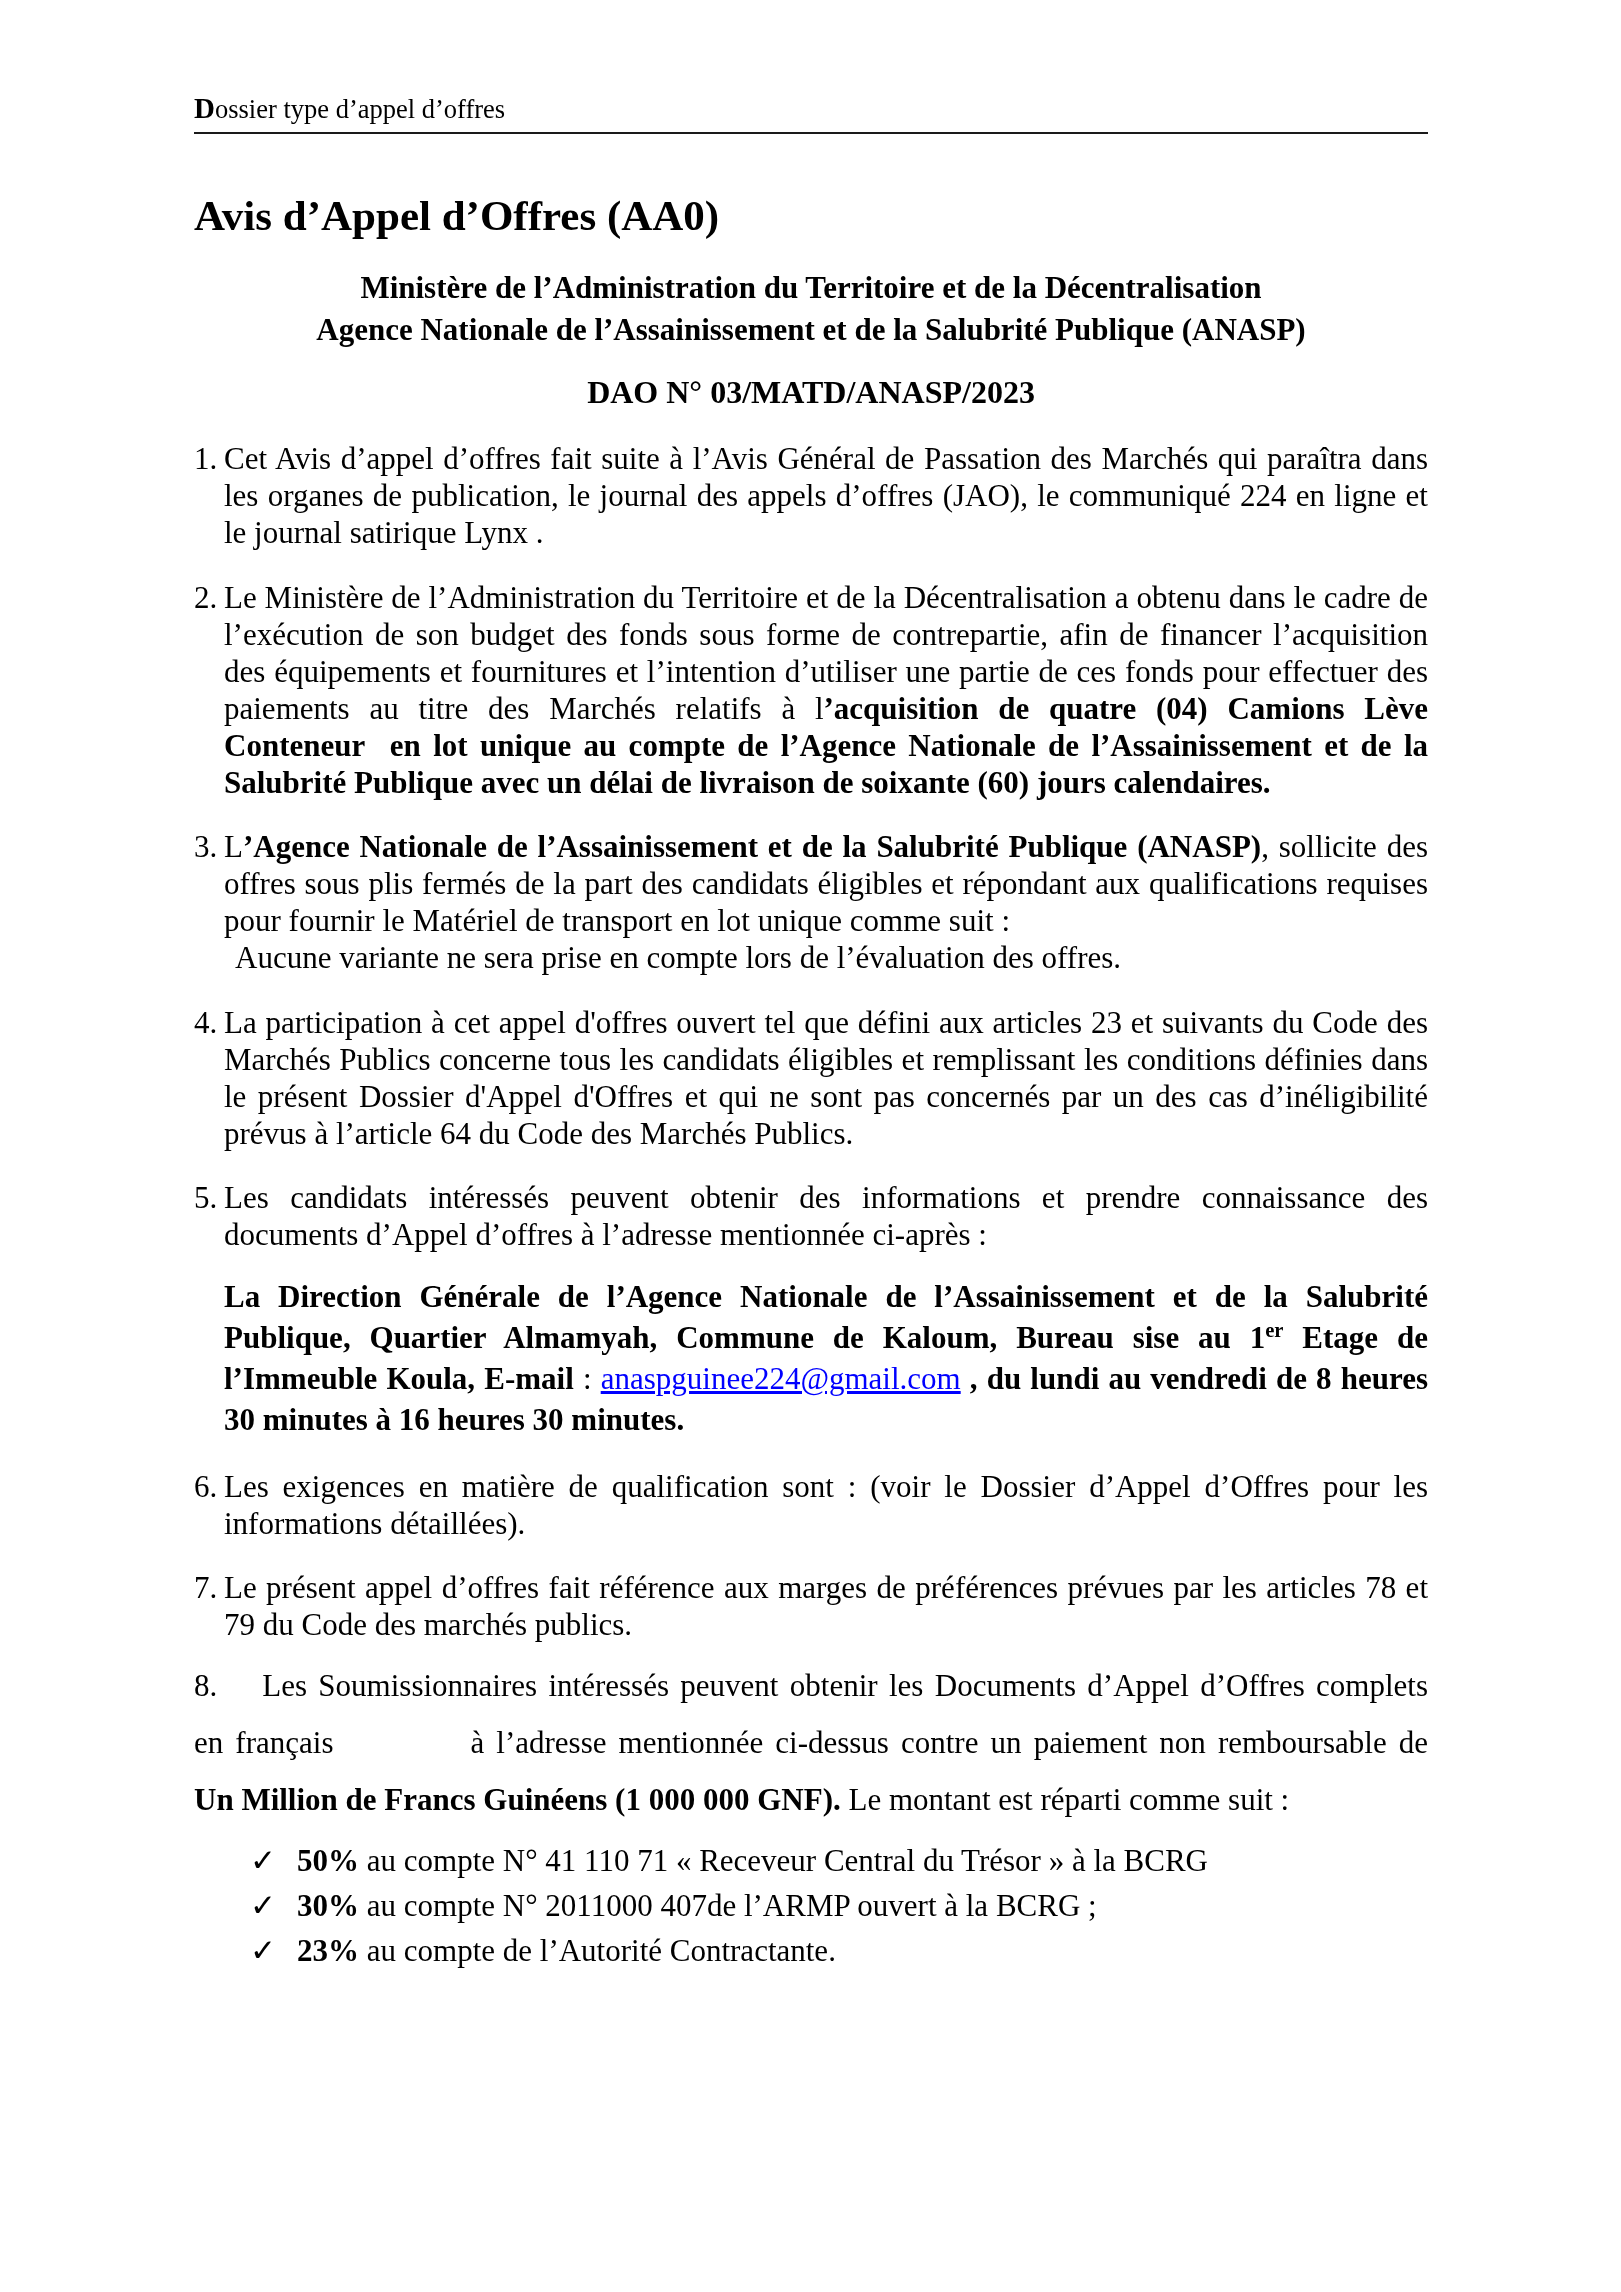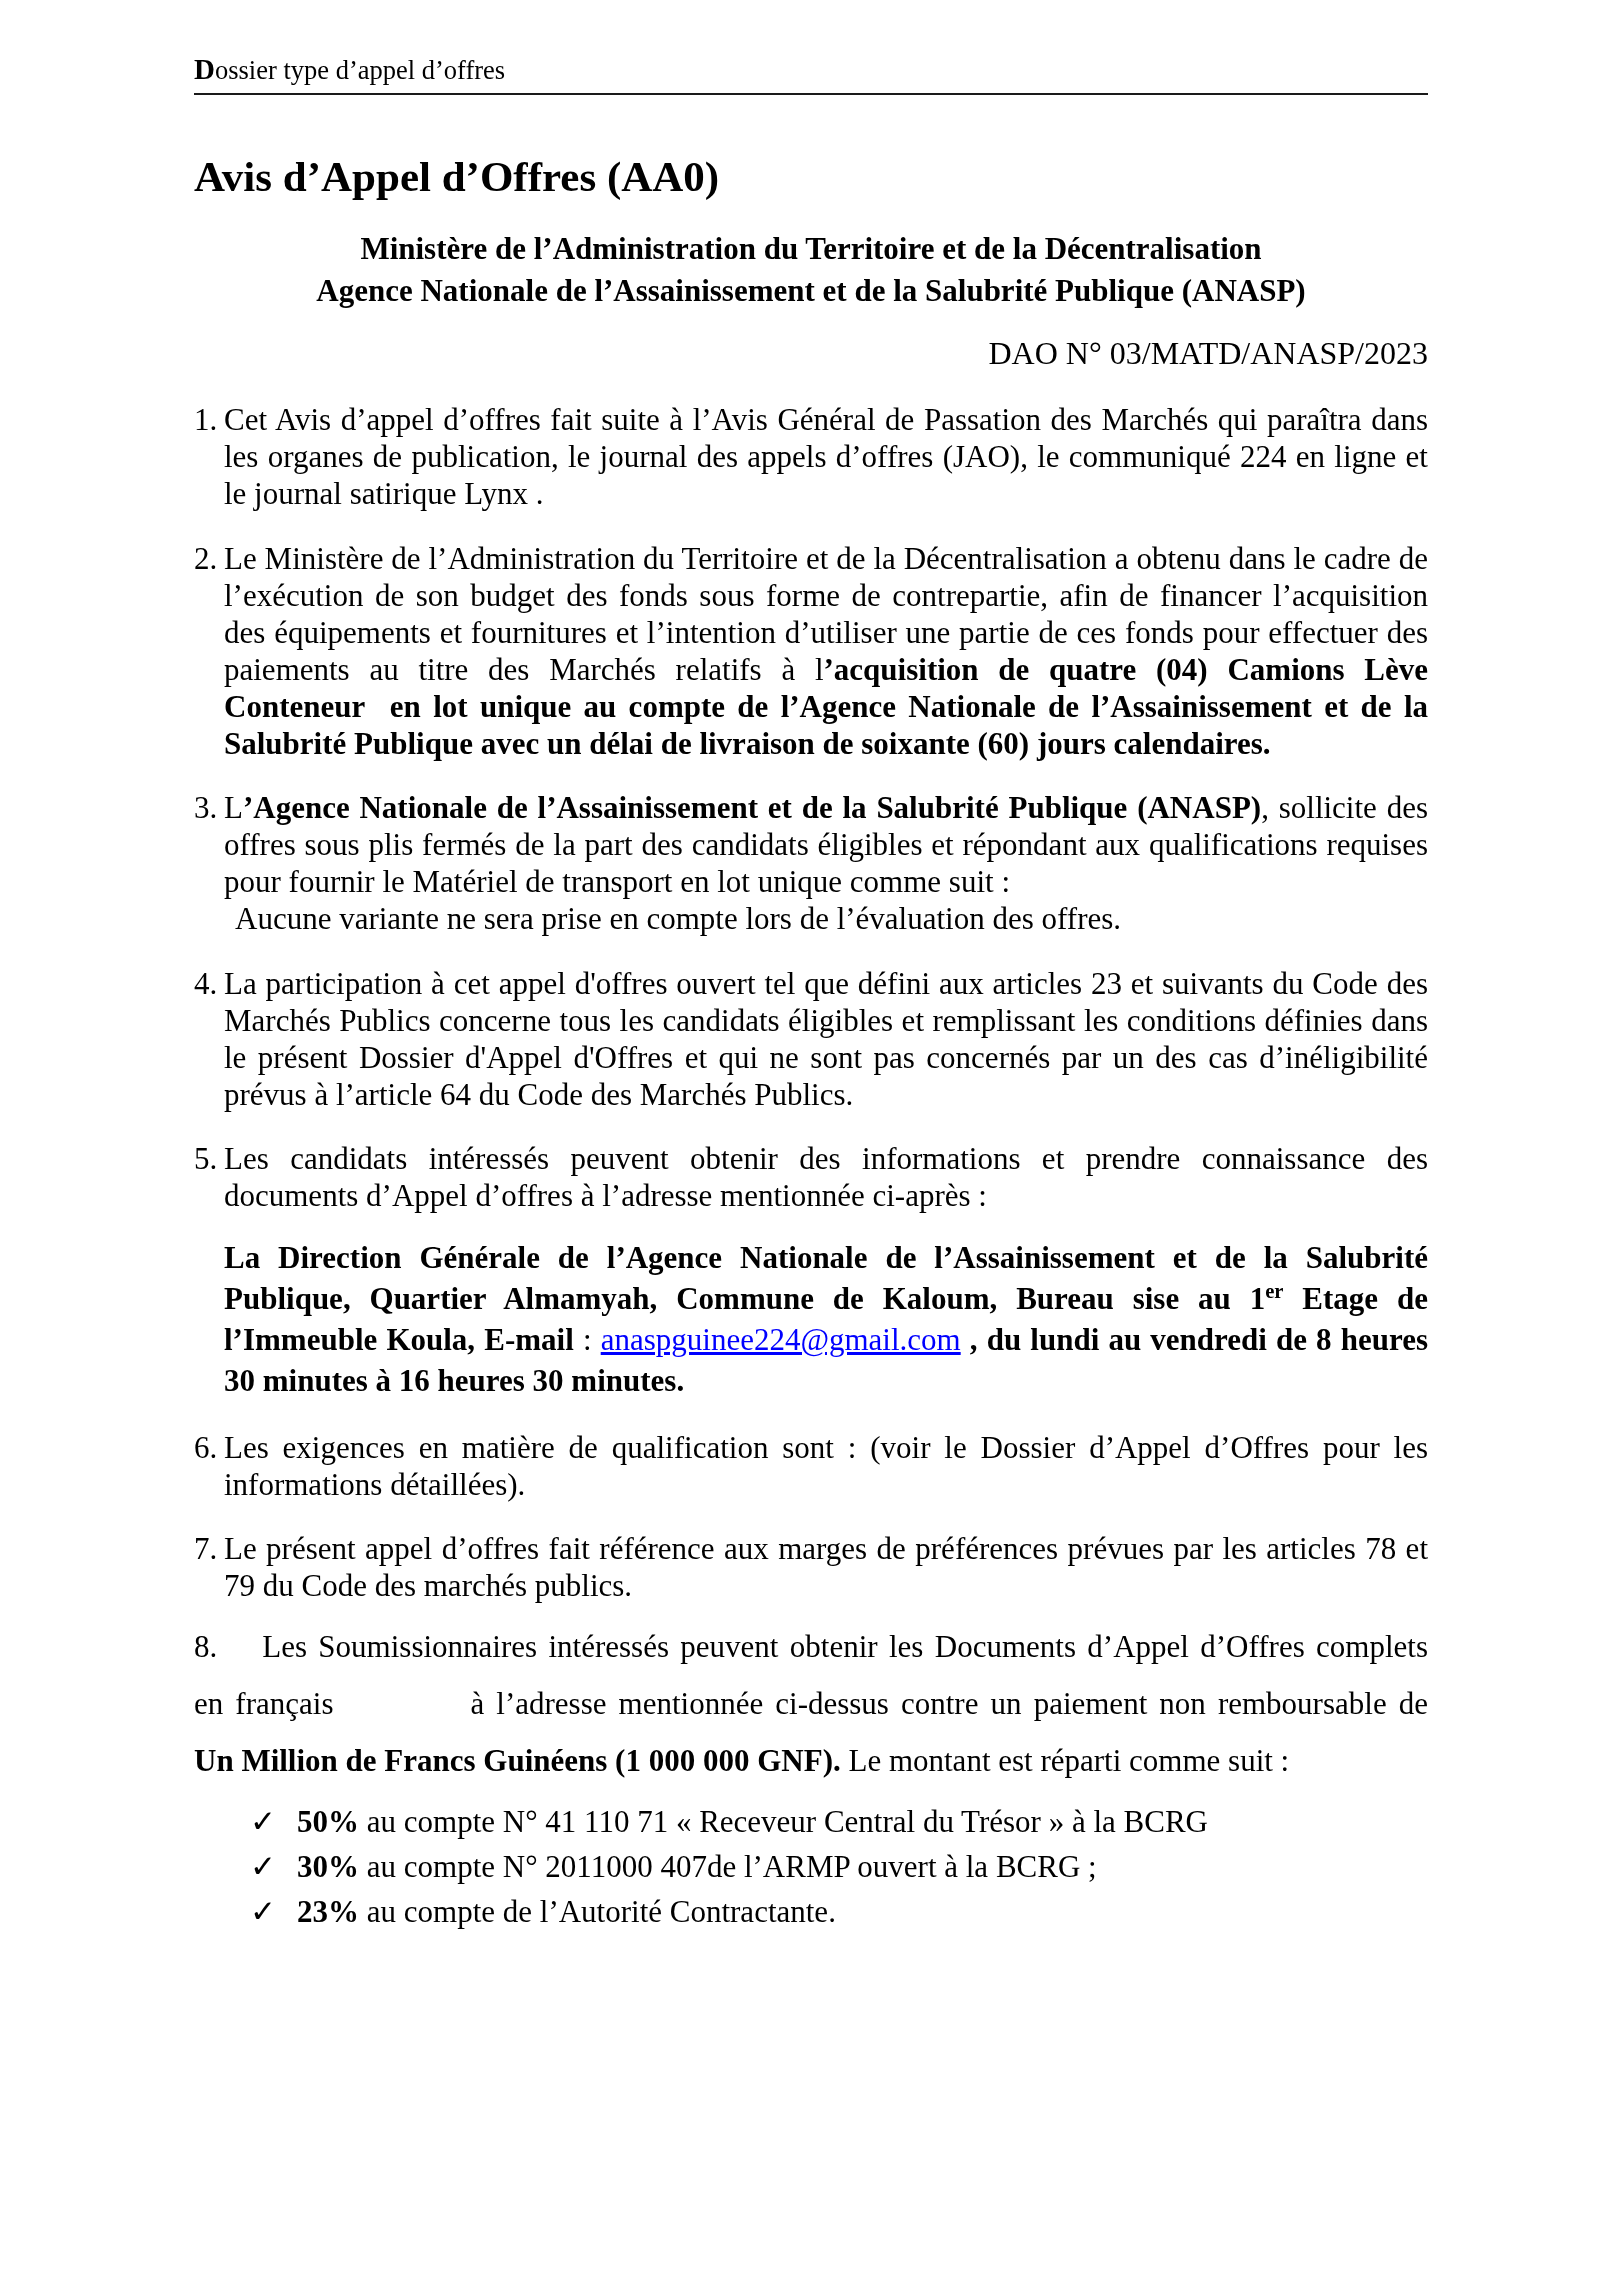--- a/index.html
+++ b/index.html
@@ -5,31 +5,31 @@
   html,body { margin:0; padding:0; background:#ffffff; }
   .page {
     position:relative;
     width:1621px; height:2293px;
     margin:0 auto;
     background:#ffffff;
     color:#000000;
     font-family:"Liberation Serif", serif;
     font-size:31px;
     box-sizing:border-box;
-    padding:53px 193px 0 194px;
+    padding:92px 193px 0 194px;
     overflow:hidden;
   }
   .hdr { font-size:26.5px; line-height:33px; }
   .hdr .initial { font-weight:bold; font-size:29px; }
   .hdr-rule { border-top:2.9px solid #1a1a1a; margin-top:5.9px; height:0; }
   .title { text-align:left; font-weight:bold; font-size:43px; line-height:53px; margin-top:55px; }
   .sub { text-align:center; font-weight:bold; font-size:31px; line-height:41px; }
   .sub1 { margin-top:25.5px; }
   .sub2 { margin-top:1px; }
-  .dao { text-align:right; font-weight:normal; font-size:32px; line-height:41px; margin-top:21.6px; }
+  .dao { text-align:center; font-weight:bold; font-size:32px; line-height:41px; margin-top:21.6px; }
   .item { display:flex; margin-top:27.4px; }
   .item .num { flex:0 0 30px; line-height:37px; }
   .item .txt { flex:1 1 auto; text-align:justify; line-height:37px; }
   .lot-line { margin-left:56px; margin-top:25.5px; line-height:43px; }
   .lot-line .dash { display:inline-block; width:47px; font-size:23.5px; }
   .note-line { margin-left:41px; line-height:37px; }
   .addr { margin-left:30px; margin-top:23.5px; font-weight:bold; text-align:justify; line-height:41px; }
   .addr .sep { font-weight:normal; }
   .addr sup { font-size:20.6px; line-height:0; }
   a.email { color:#0000ff; text-decoration:underline; font-weight:normal; cursor:pointer; }

